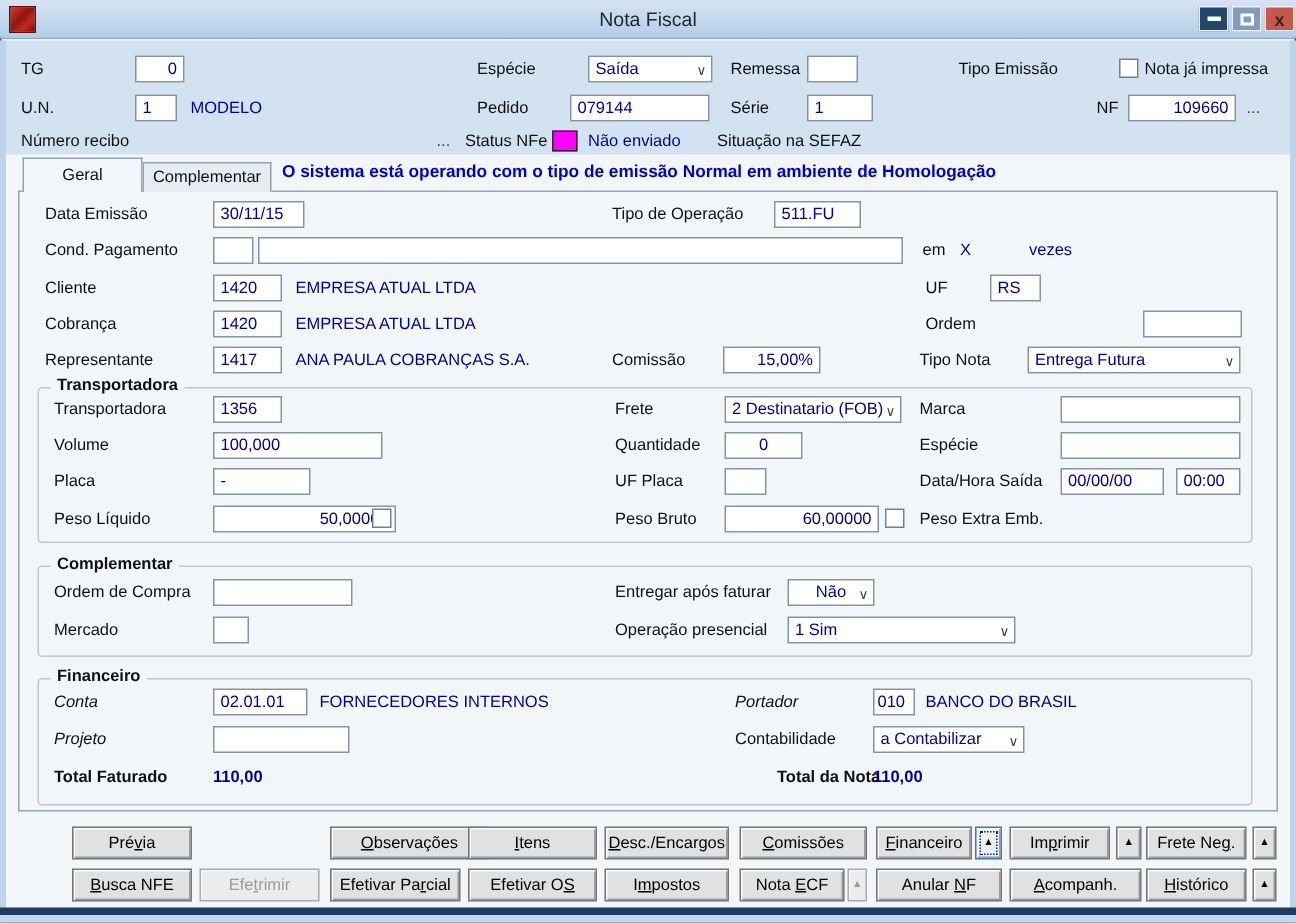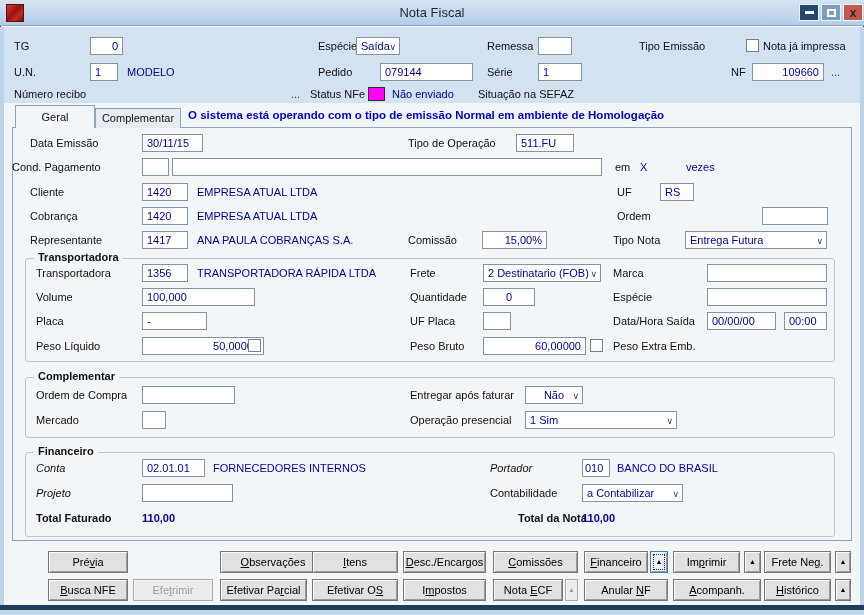--- a/index.html
+++ b/index.html
@@ -77,21 +77,21 @@
       </div>
   </div>
 
   <div class="hdr"></div>
   <div class="frame-l"></div>
   <div class="frame-r"></div>
 
   <span class="lb" style="left:14px;top:40px">TG</span>
   <div class="fld r" style="left:90px;top:37px;width:33px">0</div>
   <span class="lb" style="left:318px;top:40px">Espécie</span>
-  <div class="fld combo" style="left:356px;top:37px;width:44px"><span>Saída</span><span class="chev">∨</span></div>
+  <div class="fld combo" style="left:392px;top:37px;width:83px"><span>Saída</span><span class="chev">∨</span></div>
   <span class="lb" style="left:487px;top:40px">Remessa</span>
   <div class="fld" style="left:538px;top:37px;width:34px"></div>
   <span class="lb" style="left:639px;top:40px">Tipo Emissão</span>
   <span class="cb" style="left:746px;top:39px"></span>
   <span class="lb" style="left:763px;top:40px">Nota já impressa</span>
 
   <span class="lb" style="left:14px;top:66px">U.N.</span>
   <div class="fld" style="left:90px;top:63px;width:28px">1</div>
   <span class="lb navy" style="left:127px;top:66px">MODELO</span>
   <span class="lb" style="left:318px;top:66px">Pedido</span>
@@ -113,21 +113,21 @@
   <div class="tab idle">Complementar</div>
   <span class="msg">O sistema está operando com o tipo de emissão Normal em ambiente de Homologação</span>
 
   <div class="panel"></div>
 
   <span class="lb z2" style="left:30px;top:137px">Data Emissão</span>
   <div class="fld z2" style="left:142px;top:134px;width:61px">30/11/15</div>
   <span class="lb z2" style="left:408px;top:137px">Tipo de Operação</span>
   <div class="fld z2" style="left:516px;top:134px;width:58px">511.FU</div>
 
-  <span class="lb z2" style="left:12px;top:161px">Cond. Pagamento</span>
+  <span class="lb z2" style="left:30px;top:161px">Cond. Pagamento</span>
   <div class="fld z2" style="left:142px;top:158px;width:27px"></div>
   <div class="fld z2" style="left:172px;top:158px;width:430px"></div>
   <span class="lb z2" style="left:615px;top:161px">em</span>
   <span class="lb navy z2" style="left:640px;top:161px">X</span>
   <span class="lb navy z2" style="left:686px;top:161px">vezes</span>
 
   <span class="lb z2" style="left:30px;top:186px">Cliente</span>
   <div class="fld z2" style="left:142px;top:183px;width:46px">1420</div>
   <span class="lb navy z2" style="left:197px;top:186px">EMPRESA ATUAL LTDA</span>
   <span class="lb z2" style="left:617px;top:186px">UF</span>
@@ -145,21 +145,20 @@
   <span class="lb z2" style="left:408px;top:234px">Comissão</span>
   <div class="fld r z2" style="left:482px;top:231px;width:65px">15,00%</div>
   <span class="lb z2" style="left:613px;top:234px">Tipo Nota</span>
   <div class="fld combo z2" style="left:685px;top:231px;width:142px"><span>Entrega Futura</span><span class="chev">∨</span></div>
 
   <div class="gb" style="left:25px;top:258px;width:810px;height:104px"></div>
   <span class="gleg" style="left:34px;top:251px">Transportadora</span>
 
   <span class="lb z2" style="left:36px;top:267px">Transportadora</span>
   <div class="fld z2" style="left:142px;top:264px;width:46px">1356</div>
-  <span class="lb navy z2" style="left:197px;top:267px">TRANSPORTADORA RÁPIDA LTDA</span>
   <span class="lb z2" style="left:410px;top:267px">Frete</span>
   <div class="fld combo z2" style="left:483px;top:264px;width:118px"><span>2 Destinatario (FOB)</span><span class="chev">∨</span></div>
   <span class="lb z2" style="left:613px;top:267px">Marca</span>
   <div class="fld z2" style="left:707px;top:264px;width:120px"></div>
 
   <span class="lb z2" style="left:36px;top:291px">Volume</span>
   <div class="fld z2" style="left:142px;top:288px;width:113px">100,000</div>
   <span class="lb z2" style="left:410px;top:291px">Quantidade</span>
   <div class="fld c z2" style="left:483px;top:288px;width:52px">0</div>
   <span class="lb z2" style="left:613px;top:291px">Espécie</span>

